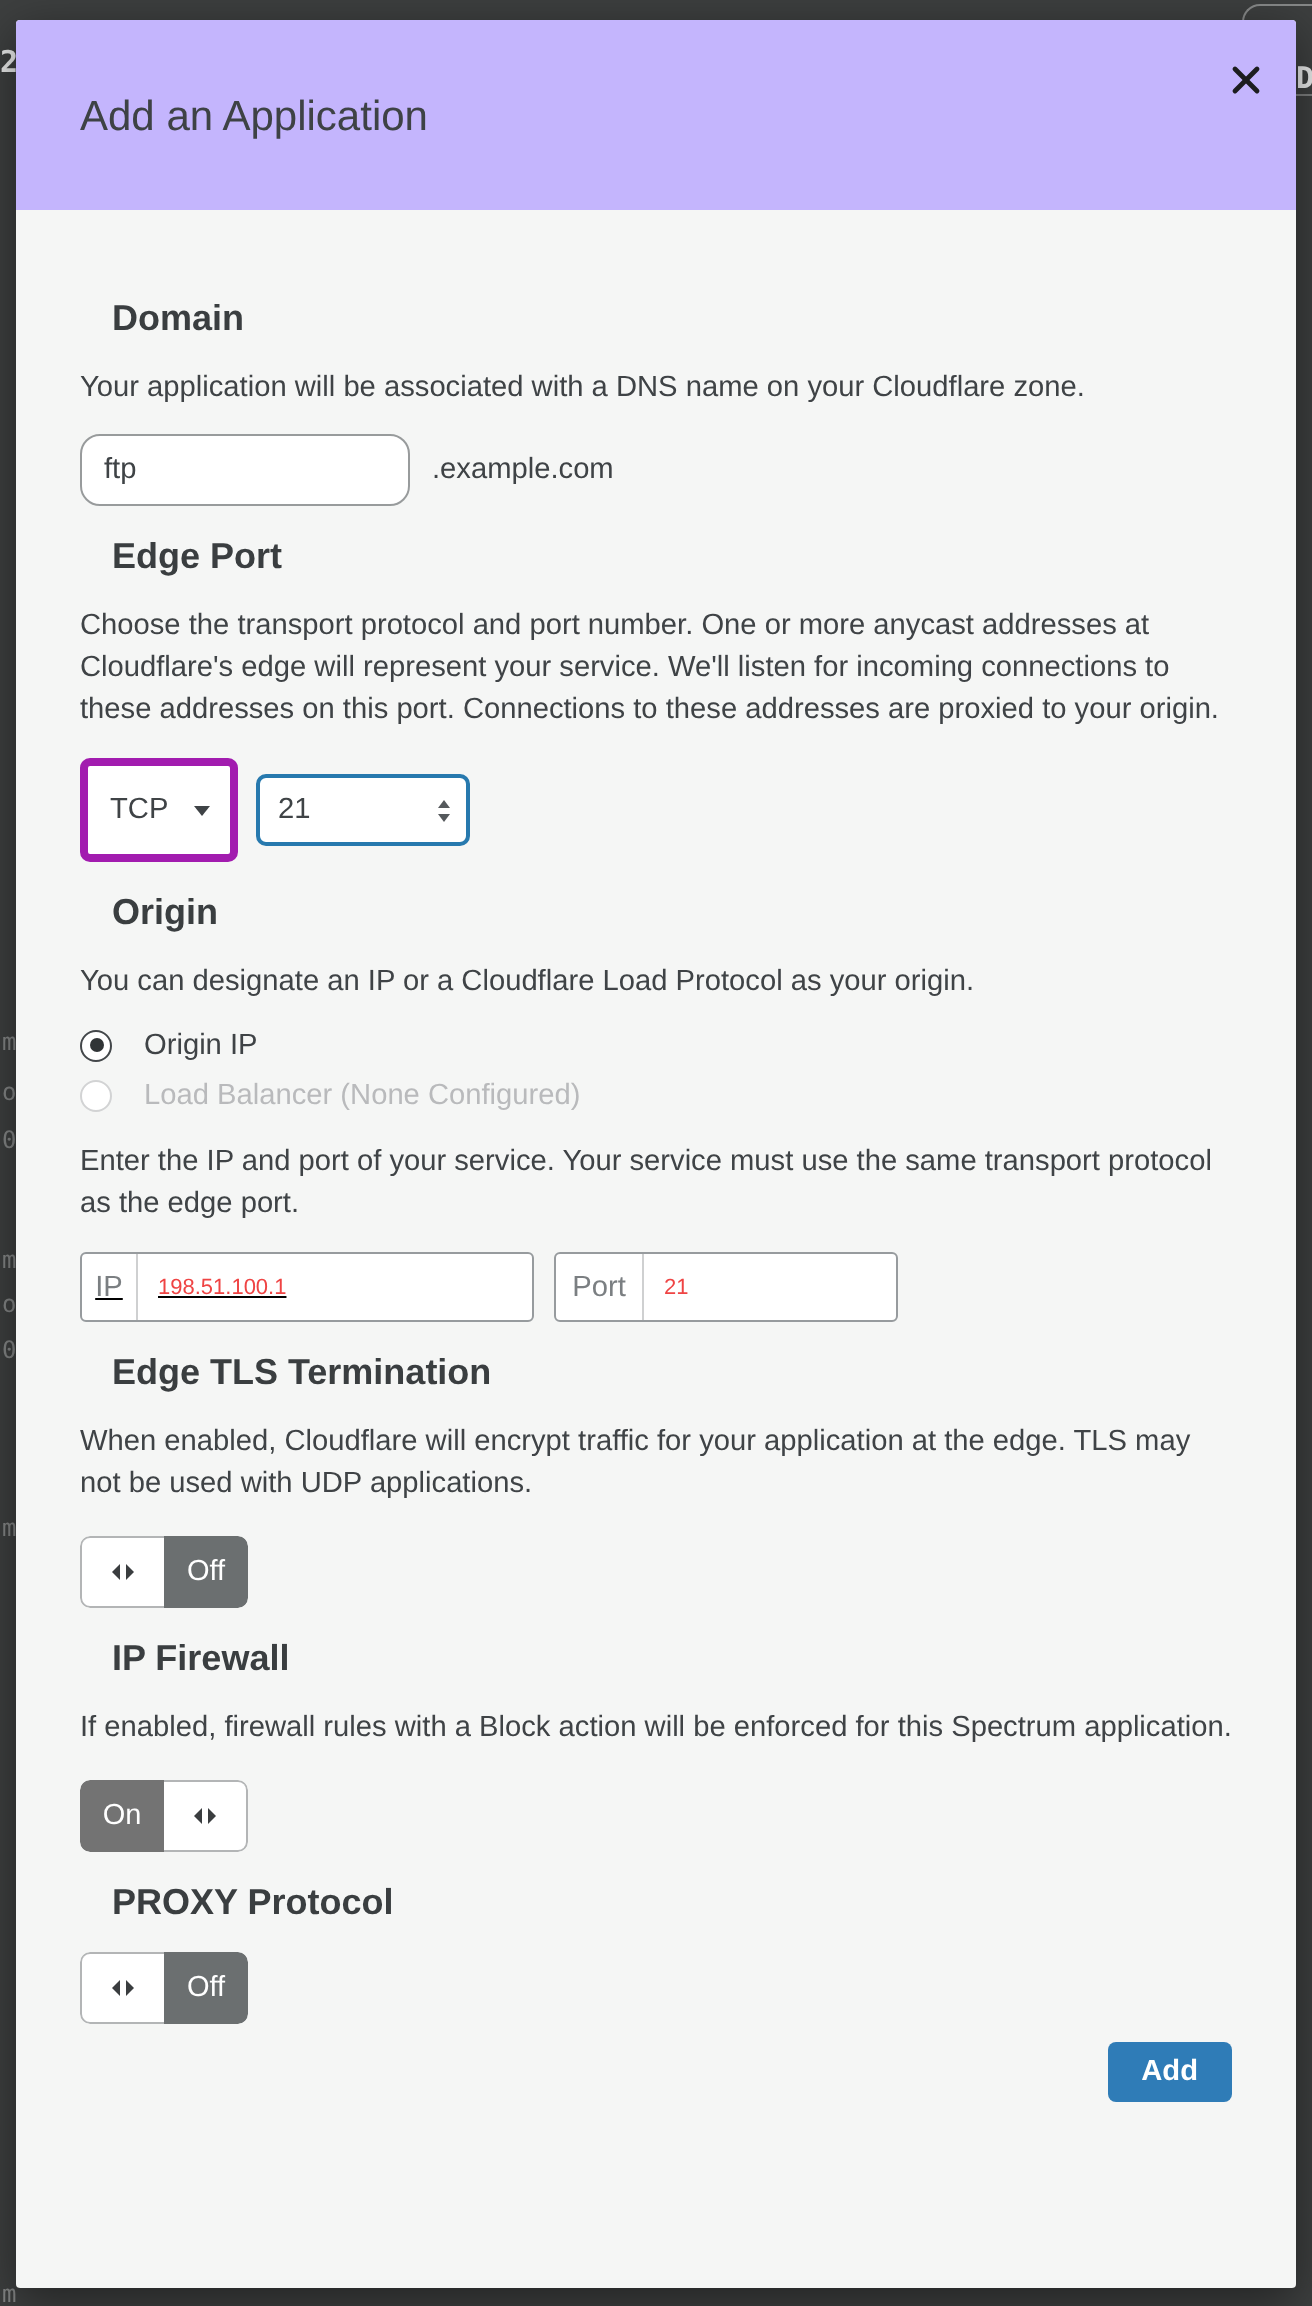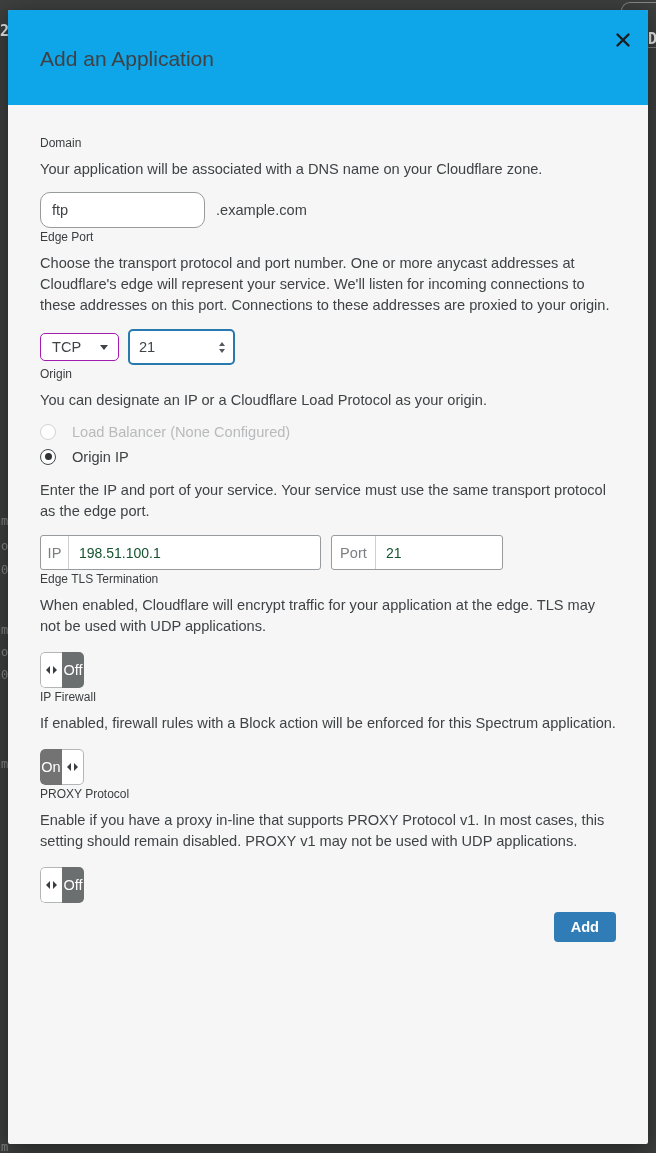--- a/index.html
+++ b/index.html
@@ -14,40 +14,40 @@
   .frag.bright{color:#e9eaea;font-size:15px;font-weight:bold;}
   .bk-corner{position:absolute;left:621px;top:2px;width:34px;height:24px;
     border-top:1px solid #878989;border-left:1px solid #878989;border-top-left-radius:9px;}
   .bk-line{position:absolute;left:648px;top:47px;width:8px;height:1px;background:#7c7e7e;}
 
   
   .modal{
     position:absolute;left:8px;top:10px;width:640px;height:1134px;
     background:#f5f6f5;border-radius:2px;box-shadow:0 6px 24px rgba(0,0,0,.45);
   }
-  .modal-header{position:relative;height:95px;background:#0ea5e9;border-radius:2px 2px 0 0;}
+  .modal-header{position:relative;height:95px;background:#c4b5fd;border-radius:2px 2px 0 0;}
   .modal-title{position:absolute;left:32px;top:37px;font-size:21px;font-weight:400;color:#3e4245;}
   .close-btn{position:absolute;top:22px;right:16px;width:18px;height:18px;padding:0;border:none;background:none;cursor:pointer;}
   .modal-body{padding:29px 32px 0 32px;}
 
-  h3.sec{margin:0;font-size:12px;font-weight:400;color:#3a3e40;line-height:18px;}
+  h3.sec{margin:16px;font-size:18px;font-weight:700;color:#3a3e40;line-height:18px;}
   p.desc{margin:7px 0 0 0;font-size:14.6px;line-height:21px;color:#3f4346;max-width:578px;}
 
   
   .domain-row{display:flex;align-items:center;margin-top:12px;}
   .txt-input{
     box-sizing:border-box;height:36px;border:1px solid #989b9c;border-radius:5px;
     background:#fff;font-family:inherit;font-size:14.6px;color:#3f4346;padding:0 11px;outline:none;
   }
   .domain-input{width:165px;border-radius:10px;}
   .domain-suffix{margin-left:11px;font-size:14.6px;color:#3f4346;}
 
   .edgeport-row{display:flex;align-items:center;margin-top:13px;}
   .select{
-    box-sizing:border-box;width:79px;height:28px;border:1px solid #a21caf;border-radius:5px;
+    box-sizing:border-box;width:79px;height:52px;border:4px solid #a21caf;border-radius:5px;
     background:#fff;display:flex;align-items:center;justify-content:space-between;
     padding:0 10px 0 11px;cursor:pointer;
   }
   .select .sel-val{font-size:14.6px;color:#3f4346;}
   .caret-down{width:0;height:0;border-left:4.5px solid transparent;border-right:4.5px solid transparent;border-top:5px solid #3f4346;}
   .num-wrap{
     box-sizing:border-box;width:107px;height:36px;margin-left:9px;
     border:2px solid #2779ae;border-radius:5px;background:#fff;
     display:flex;align-items:center;padding:0 8px 0 9px;
   }
@@ -63,29 +63,29 @@
   .radio-dot{width:7px;height:7px;border-radius:50%;background:#303436;}
   .radio-label{margin-left:16px;font-size:14.6px;color:#3f4346;}
   .radio-row.disabled{cursor:default;}
   .radio-row.disabled .radio-circle{border-color:#d2d3d4;}
   .radio-row.disabled .radio-label{color:#b9babc;}
 
   
   .ipport-row{display:flex;align-items:center;margin-top:13px;}
   .group-input{box-sizing:border-box;height:35px;border:1px solid #979b9e;border-radius:3px;background:#fff;display:flex;align-items:stretch;overflow:hidden;}
   .gi-prefix{display:flex;align-items:center;justify-content:center;color:#7b7f82;font-size:14.6px;border-right:1px solid #cfd0d1;flex:none;}
-  .group-input input{border:none;outline:none;font-family:inherit;font-size:14px;color:#14532d;padding:0 10px;min-width:0;flex:1;background:transparent;}
-  .gi-ip{width:281px;}
+  .group-input input{border:none;outline:none;font-family:inherit;font-size:11px;color:#ef4444;padding:0 10px;min-width:0;flex:1;background:transparent;}
+  .gi-ip{width:227px;text-decoration:underline;}
   .gi-ip .gi-prefix{width:27px;}
   .gi-port{width:172px;margin-left:10px;}
   .gi-port .gi-prefix{width:43px;}
 
   
   .toggle{display:flex;width:84px;height:36px;border-radius:5px;overflow:hidden;margin-top:15px;cursor:pointer;box-sizing:border-box;}
-  .seg{width:22px;display:flex;align-items:center;justify-content:center;box-sizing:border-box;}
+  .seg{width:42px;display:flex;align-items:center;justify-content:center;box-sizing:border-box;}
   .seg-handle{background:#fff;border:1px solid #b3b5b6;}
   .toggle .seg-handle:first-child{border-radius:5px 0 0 5px;border-right:none;}
   .toggle .seg-handle:last-child{border-radius:0 5px 5px 0;border-left:none;}
   .seg-off{background:#6b6f70;color:#fff;font-size:14.5px;border-radius:0 5px 5px 0;}
   .seg-on{background:#737373;color:#fff;font-size:14.5px;border-radius:5px 0 0 5px;}
   .arrows{display:flex;align-items:center;column-gap:3px;}
   .tri-l{width:0;height:0;border-top:4px solid transparent;border-bottom:4px solid transparent;border-right:4.5px solid #3a3d3f;}
   .tri-r{width:0;height:0;border-top:4px solid transparent;border-bottom:4px solid transparent;border-left:4.5px solid #3a3d3f;}
 
   
@@ -152,29 +152,29 @@
         <span class="spinner">
           <i class="tri-up"></i>
             <i class="tri-down"></i>
         </span>
       </div>
     </div>
 
     <h3 class="sec mt-origin">Origin</h3>
     <p class="desc">You can designate an IP or a Cloudflare Load Protocol as your origin.</p>
     <div class="radios">
+      <div class="radio-row">
+        <span class="radio-circle">
+            <span class="radio-dot"></span>
+          </span>
+        <span class="radio-label">Origin IP</span>
+      </div>
       <div class="radio-row disabled">
         <span class="radio-circle"></span>
         <span class="radio-label">Load Balancer (None Configured)</span>
-      </div>
-      <div class="radio-row">
-        <span class="radio-circle">
-            <span class="radio-dot"></span>
-          </span>
-        <span class="radio-label">Origin IP</span>
       </div>
     </div>
     <p class="desc" style="margin-top:12px">Enter the IP and port of your service. Your service must use the same transport protocol as the edge port.</p>
     <div class="ipport-row">
       <div class="group-input gi-ip">
         <span class="gi-prefix">IP</span>
         <input type="text" value="198.51.100.1" style="">
       </div>
       <div class="group-input gi-port">
         <span class="gi-prefix">Port</span>
@@ -200,21 +200,20 @@
       <span class="seg seg-on">On</span>
       <span class="seg seg-handle">
         <span class="arrows">
             <i class="tri-l"></i>
             <i class="tri-r"></i>
           </span>
       </span>
     </div>
 
     <h3 class="sec mt-proxy">PROXY Protocol</h3>
-    <p class="desc">Enable if you have a proxy in-line that supports PROXY Protocol v1. In most cases, this setting should remain disabled. PROXY v1 may not be used with UDP applications.</p>
     <div class="toggle">
       <span class="seg seg-handle">
         <span class="arrows">
             <i class="tri-l"></i>
             <i class="tri-r"></i>
           </span>
       </span>
       <span class="seg seg-off">Off</span>
     </div>
 

